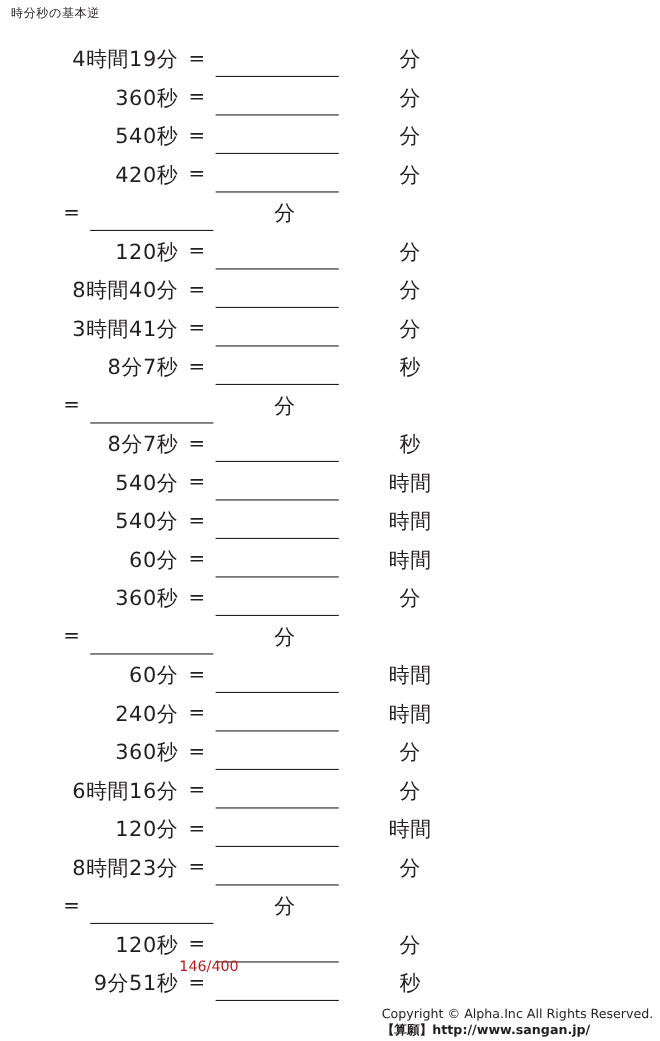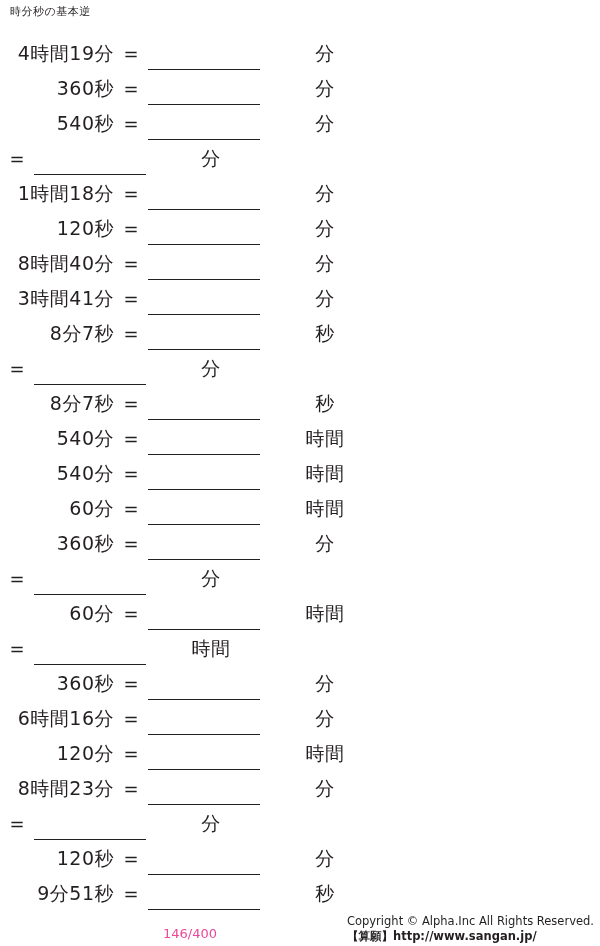--- a/index.html
+++ b/index.html
@@ -33,20 +33,21 @@
   .problems {
     position: absolute;
     left: 0;
     top: 36px;
     width: 600px;
   }
   .row {
     display: flex;
     align-items: center;
     height: 35px;
+    padding-left: 48px;
   }
   .q-left {
     width: 114px;
     text-align: right;
     font-size: 19px;
     letter-spacing: 0.5px;
     white-space: nowrap;
     padding-right: 0px;
   }
   .q-eq {
@@ -63,25 +64,25 @@
   .q-unit {
     width: 110px;
     text-align: center;
     font-size: 19px;
     letter-spacing: 0.5px;
     padding-left: 10px;
   }
   .page-number {
     position: absolute;
     left: 0;
-    top: 926px;
+    top: 872px;
     width: 380px;
     text-align: center;
     font-size: 13px;
-    color: #ec4899;
+    color: #b91c1c;
   }
   .footer {
     position: absolute;
     right: 6px;
     top: 914px;
     text-align: left;
     font-size: 11.5px;
     line-height: 15px;
     color: #231f20;
     white-space: nowrap;
@@ -108,26 +109,26 @@
         <div class="q-blank"></div>
         <div class="q-unit">分</div>
       </div>
       <div class="row">
         <div class="q-left">540秒</div>
         <div class="q-eq">=</div>
         <div class="q-blank"></div>
         <div class="q-unit">分</div>
       </div>
       <div class="row">
-        <div class="q-eq">=</div>
-        <div class="q-blank"></div>
-        <div class="q-unit">分</div>
-      </div>
-      <div class="row">
-        <div class="q-left">1時間18分</div>
+        <div class="q-left">420秒</div>
+        <div class="q-eq">=</div>
+        <div class="q-blank"></div>
+        <div class="q-unit">分</div>
+      </div>
+      <div class="row">
         <div class="q-eq">=</div>
         <div class="q-blank"></div>
         <div class="q-unit">分</div>
       </div>
       <div class="row">
         <div class="q-left">120秒</div>
         <div class="q-eq">=</div>
         <div class="q-blank"></div>
         <div class="q-unit">分</div>
       </div>
@@ -189,20 +190,21 @@
         <div class="q-blank"></div>
         <div class="q-unit">分</div>
       </div>
       <div class="row">
         <div class="q-left">60分</div>
         <div class="q-eq">=</div>
         <div class="q-blank"></div>
         <div class="q-unit">時間</div>
       </div>
       <div class="row">
+        <div class="q-left">240分</div>
         <div class="q-eq">=</div>
         <div class="q-blank"></div>
         <div class="q-unit">時間</div>
       </div>
       <div class="row">
         <div class="q-left">360秒</div>
         <div class="q-eq">=</div>
         <div class="q-blank"></div>
         <div class="q-unit">分</div>
       </div>

